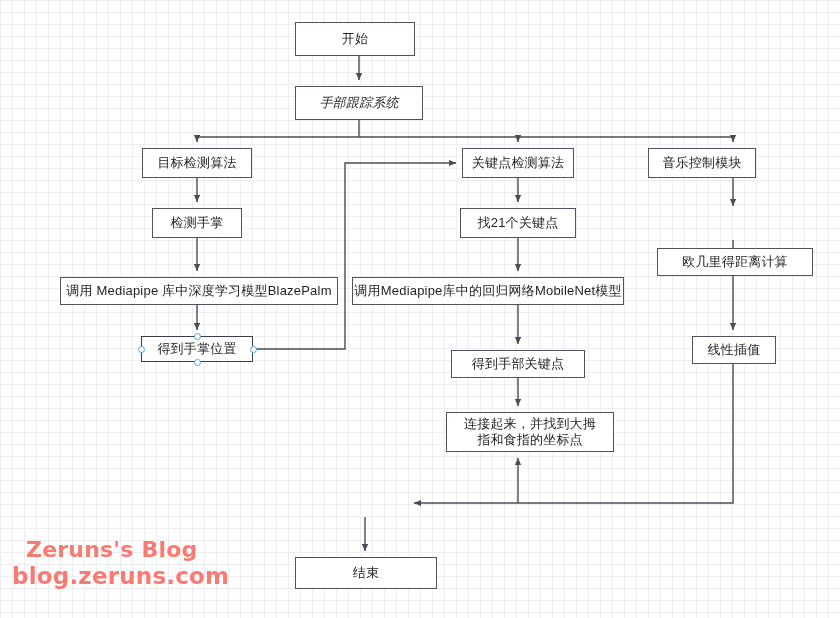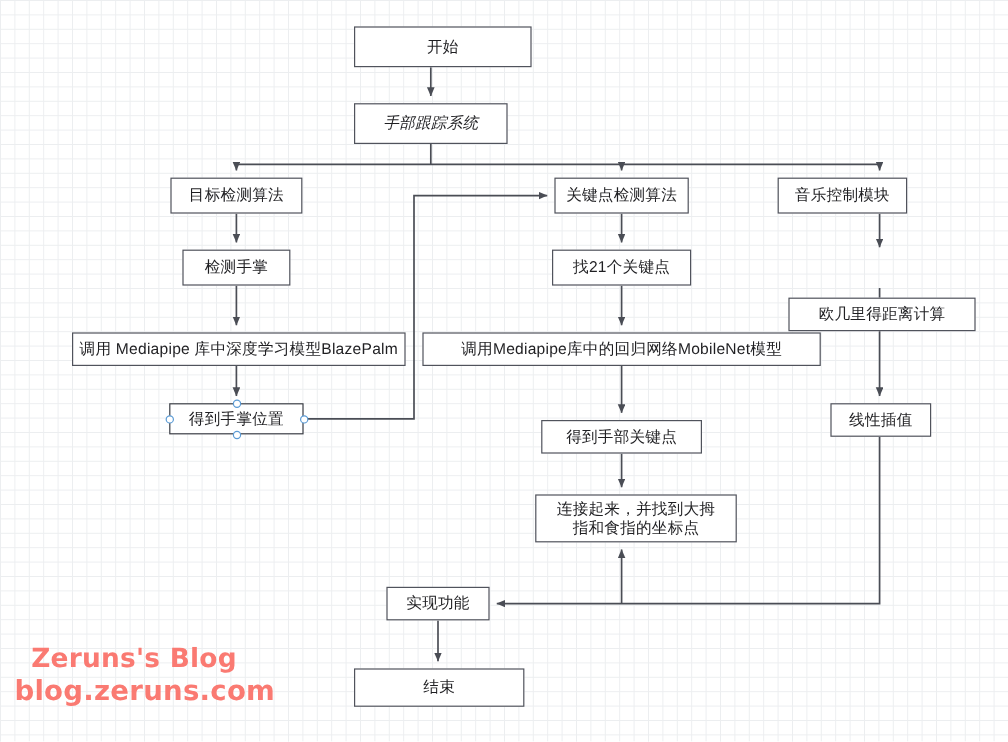--- a/index.html
+++ b/index.html
@@ -106,53 +106,52 @@
       <path d="M733,178 L733,206" marker-end="url(#arrow)"></path>
       <path d="M733,240 L733,330" marker-end="url(#arrow)"></path>
 
       <path d="M733,364 L733,503 L414,503" marker-end="url(#arrow)"></path>
       <path d="M518,503 L518,458" marker-end="url(#arrow)"></path>
 
       <path d="M365,517 L365,551" marker-end="url(#arrow)"></path>
     </g>
   </svg>
 
-  <div class="node" style="left:295px;top:22px;width:148px;height:34px;">开始</div>
+  <div class="node" style="left:295px;top:22px;width:120px;height:34px;">开始</div>
 
   <div class="node" style="left:295px;top:86px;width:128px;height:34px;font-style:italic;">手部跟踪系统</div>
 
   <div class="node" style="left:142px;top:148px;width:110px;height:30px;">目标检测算法</div>
 
   <div class="node" style="left:462px;top:148px;width:112px;height:30px;">关键点检测算法</div>
 
   <div class="node" style="left:648px;top:148px;width:108px;height:30px;">音乐控制模块</div>
 
   <div class="node" style="left:152px;top:208px;width:90px;height:30px;">检测手掌</div>
 
   <div class="node" style="left:460px;top:208px;width:116px;height:30px;">找21个关键点</div>
 
   <div class="node" style="left:657px;top:212px;width:156px;height:28px;margin-top:36px;">欧几里得距离计算</div>
 
   <div class="node" style="left:60px;top:277px;width:278px;height:28px;">调用 Mediapipe 库中深度学习模型BlazePalm</div>
 
-  <div class="node" style="left:352px;top:277px;width:332px;height:28px;">调用Mediapipe库中的回归网络MobileNet模型</div>
+  <div class="node" style="left:352px;top:277px;width:272px;height:28px;">调用Mediapipe库中的回归网络MobileNet模型</div>
 
   <div class="node selected" style="left:141px;top:336px;width:112px;height:26px;">得到手掌位置</div>
   <div class="handle" style="left:193.5px;top:332.5px;"></div>
   <div class="handle" style="left:193.5px;top:358.5px;"></div>
   <div class="handle" style="left:137.5px;top:345.5px;"></div>
   <div class="handle" style="left:249.5px;top:345.5px;"></div>
 
   <div class="node" style="left:451px;top:350px;width:134px;height:28px;">得到手部关键点</div>
 
   <div class="node" style="left:692px;top:336px;width:84px;height:28px;">线性插值</div>
 
   <div class="node" style="left:446px;top:412px;width:168px;height:40px;">连接起来，并找到大拇
 指和食指的坐标点</div>
 
-  <div class="node" style="left:322px;top:489px;width:86px;height:28px;">实现功能</div>
 
   <div class="node" style="left:295px;top:557px;width:142px;height:32px;">结束</div>
 
   <div class="watermark" id="wm-line1">Zeruns's Blog</div>
   <div class="watermark" id="wm-line2">blog.zeruns.com</div>
 
 </div>
 
 </body></html>

